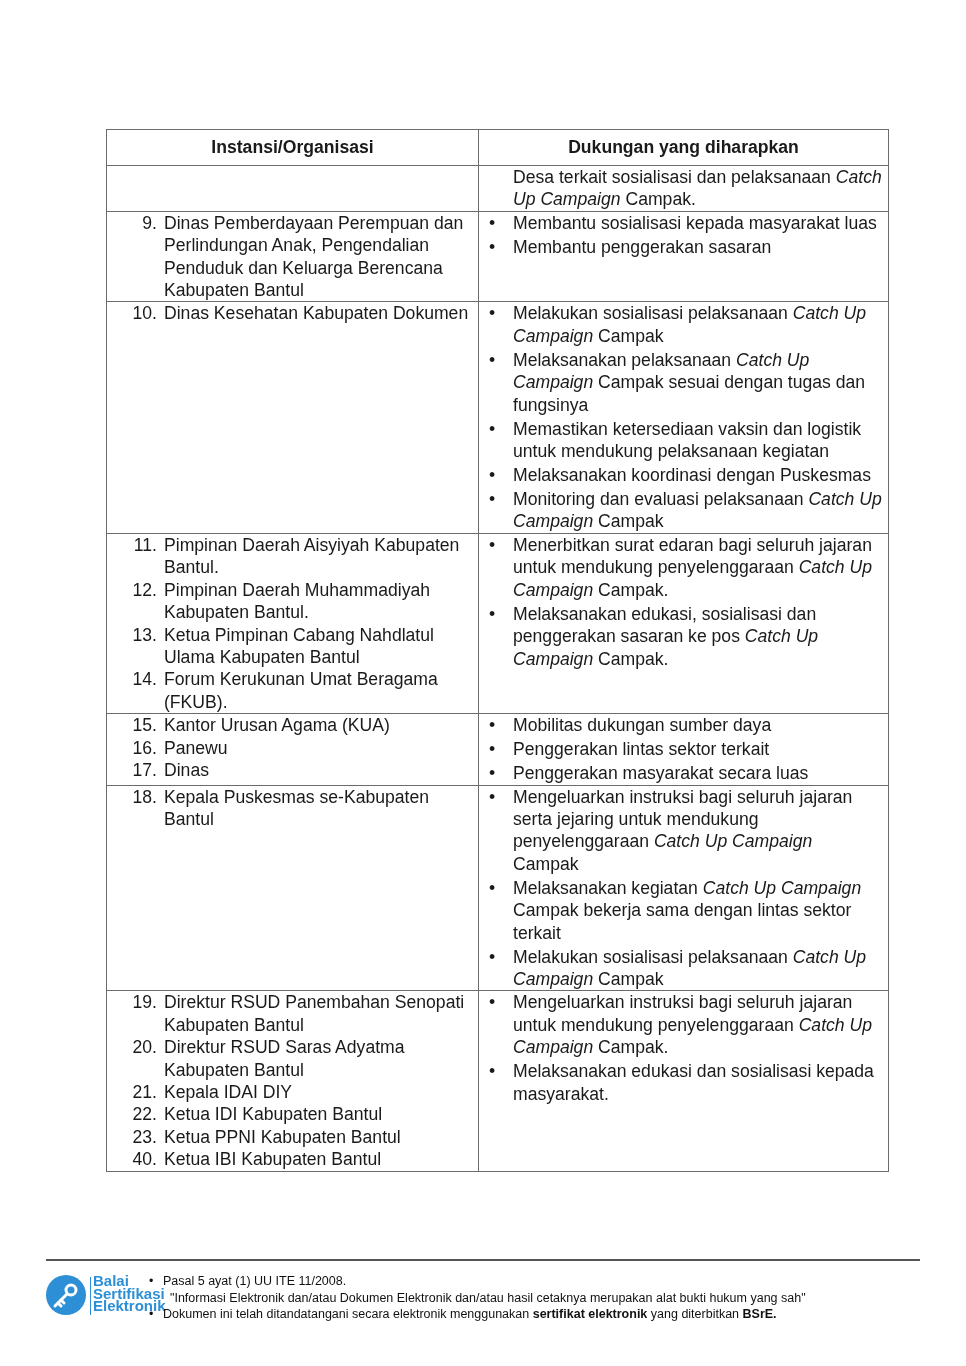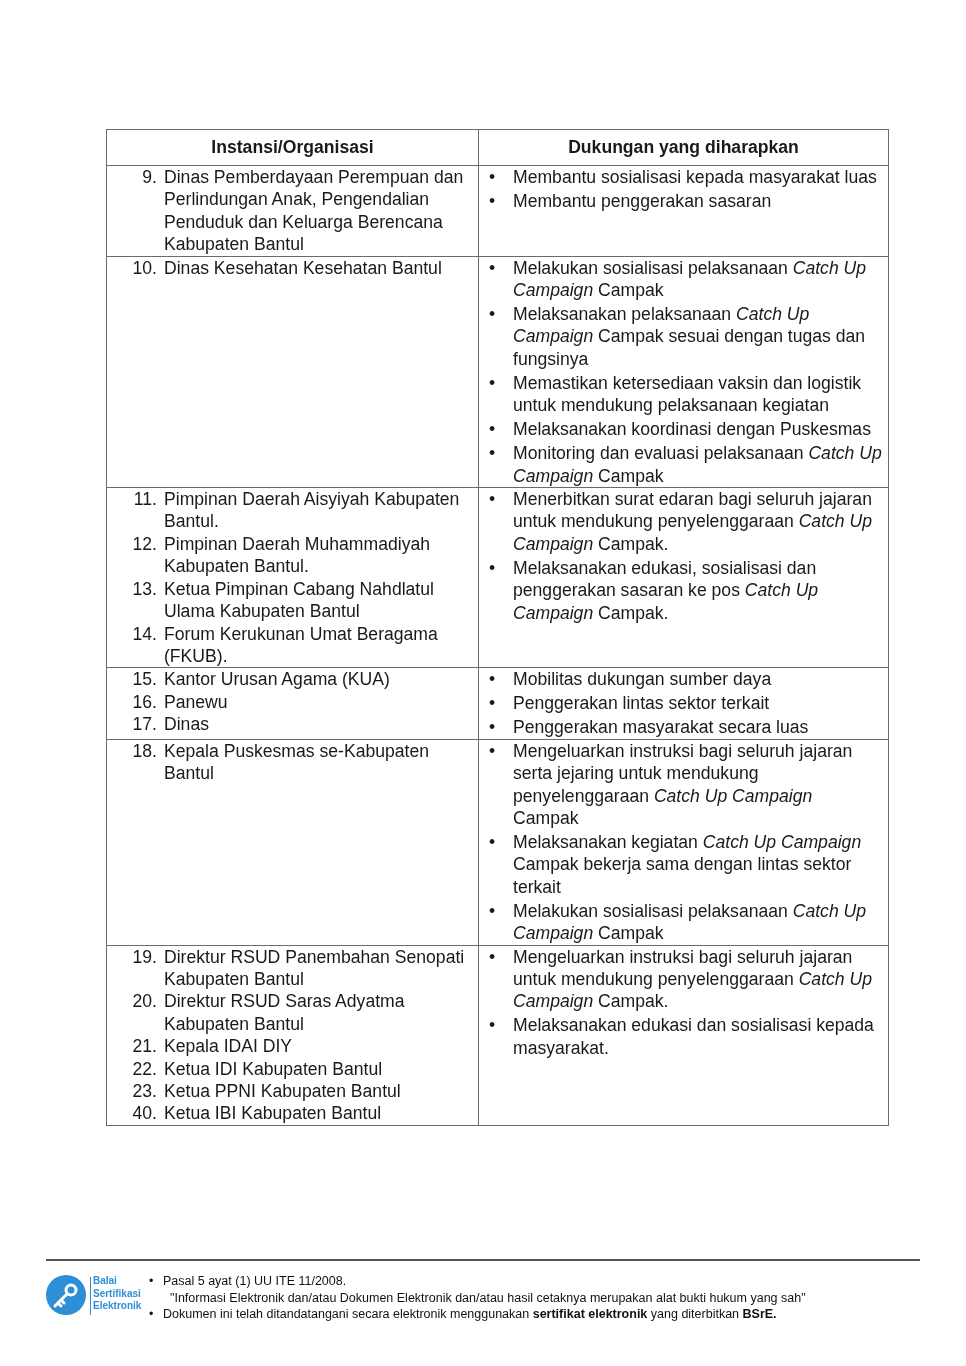--- a/index.html
+++ b/index.html
@@ -35,21 +35,21 @@
 
   .cont-text { padding-left: 34px; }
 
   i { font-style: italic; }
 
   .footer-rule { position: absolute; left: 46px; top: 1259px; width: 874px; height: 1.5px; background: #555; }
   .footer { position: absolute; left: 46px; top: 1271px; width: 880px; height: 60px; }
   .logo { position: absolute; left: 0; top: 4px; width: 104px; height: 46px; }
   .logo-circle { position: absolute; left: 0; top: 0; width: 40px; height: 40px; border-radius: 50%; background: #2d8fd5; }
   .logo-divider { position: absolute; left: 44px; top: 2px; width: 1px; height: 38px; background: #2d8fd5; }
-  .logo-text { position: absolute; left: 47px; top: 0; font-size: 10px; line-height: 12.5px; font-weight: bold; color: #2d8fd5; }
+  .logo-text { position: absolute; left: 47px; top: 0; font-size: 15px; line-height: 12.5px; font-weight: bold; color: #2d8fd5; }
   .footer-notes { position: absolute; left: 103px; top: 2px; font-size: 12.5px; line-height: 16.5px; color: #111; }
   .footer-notes .fn { position: relative; padding-left: 14px; white-space: nowrap; }
   .footer-notes .fn .fb { position: absolute; left: 0; }
   .footer-notes .quote { padding-left: 21px; white-space: nowrap; }
   .footer-notes b { font-weight: bold; margin-top: 20px; }
 </style>
 </head>
 <body>
 
 <table class="doc-table">
@@ -57,37 +57,43 @@
       <col class="c1">
       <col class="c2">
     </colgroup>
   <thead>
     <tr>
       <th>Instansi/Organisasi</th>
       <th>Dukungan yang diharapkan</th>
     </tr>
   </thead>
   <tbody id="tbody">
+    <tr>
+      <td class="cell-left"></td>
+      <td class="cell-right">
+        <div class="cont-text"><span>Desa terkait sosialisasi dan pelaksanaan</span> <i>Catch Up Campaign</i><span> Campak.</span></div>
+      </td>
+    </tr>
   <tr>
         <td class="cell-left">
           <ol class="org-list">
             <li><span class="num">9.</span><span>Dinas Pemberdayaan Perempuan dan Perlindungan Anak, Pengendalian Penduduk dan Keluarga Berencana Kabupaten Bantul</span></li>
           </ol>
         </td>
         <td class="cell-right">
           <ul class="support-list">
             <li><span class="bullet">•</span><span>Membantu sosialisasi kepada masyarakat luas</span></li>
             <li><span class="bullet">•</span><span>Membantu penggerakan sasaran</span></li>
           </ul>
         </td>
       </tr>
       <tr>
         <td class="cell-left">
           <ol class="org-list">
-            <li><span class="num">10.</span><span>Dinas Kesehatan Kesehatan Bantul</span></li>
+            <li><span class="num">10.</span><span>Dinas Kesehatan Kabupaten Dokumen</span></li>
           </ol>
         </td>
         <td class="cell-right">
           <ul class="support-list">
             <li><span class="bullet">•</span><span>Melakukan sosialisasi pelaksanaan </span><i>Catch Up Campaign</i><span> Campak</span></li>
             <li><span class="bullet">•</span><span>Melaksanakan pelaksanaan </span><i>Catch Up Campaign</i><span> Campak sesuai dengan tugas dan fungsinya</span></li>
             <li><span class="bullet">•</span><span>Memastikan ketersediaan vaksin dan logistik untuk mendukung pelaksanaan kegiatan</span></li>
             <li><span class="bullet">•</span><span>Melaksanakan koordinasi dengan Puskesmas</span></li>
             <li><span class="bullet">•</span><span>Monitoring dan evaluasi pelaksanaan </span><i>Catch Up Campaign</i><span> Campak</span></li>
           </ul>

